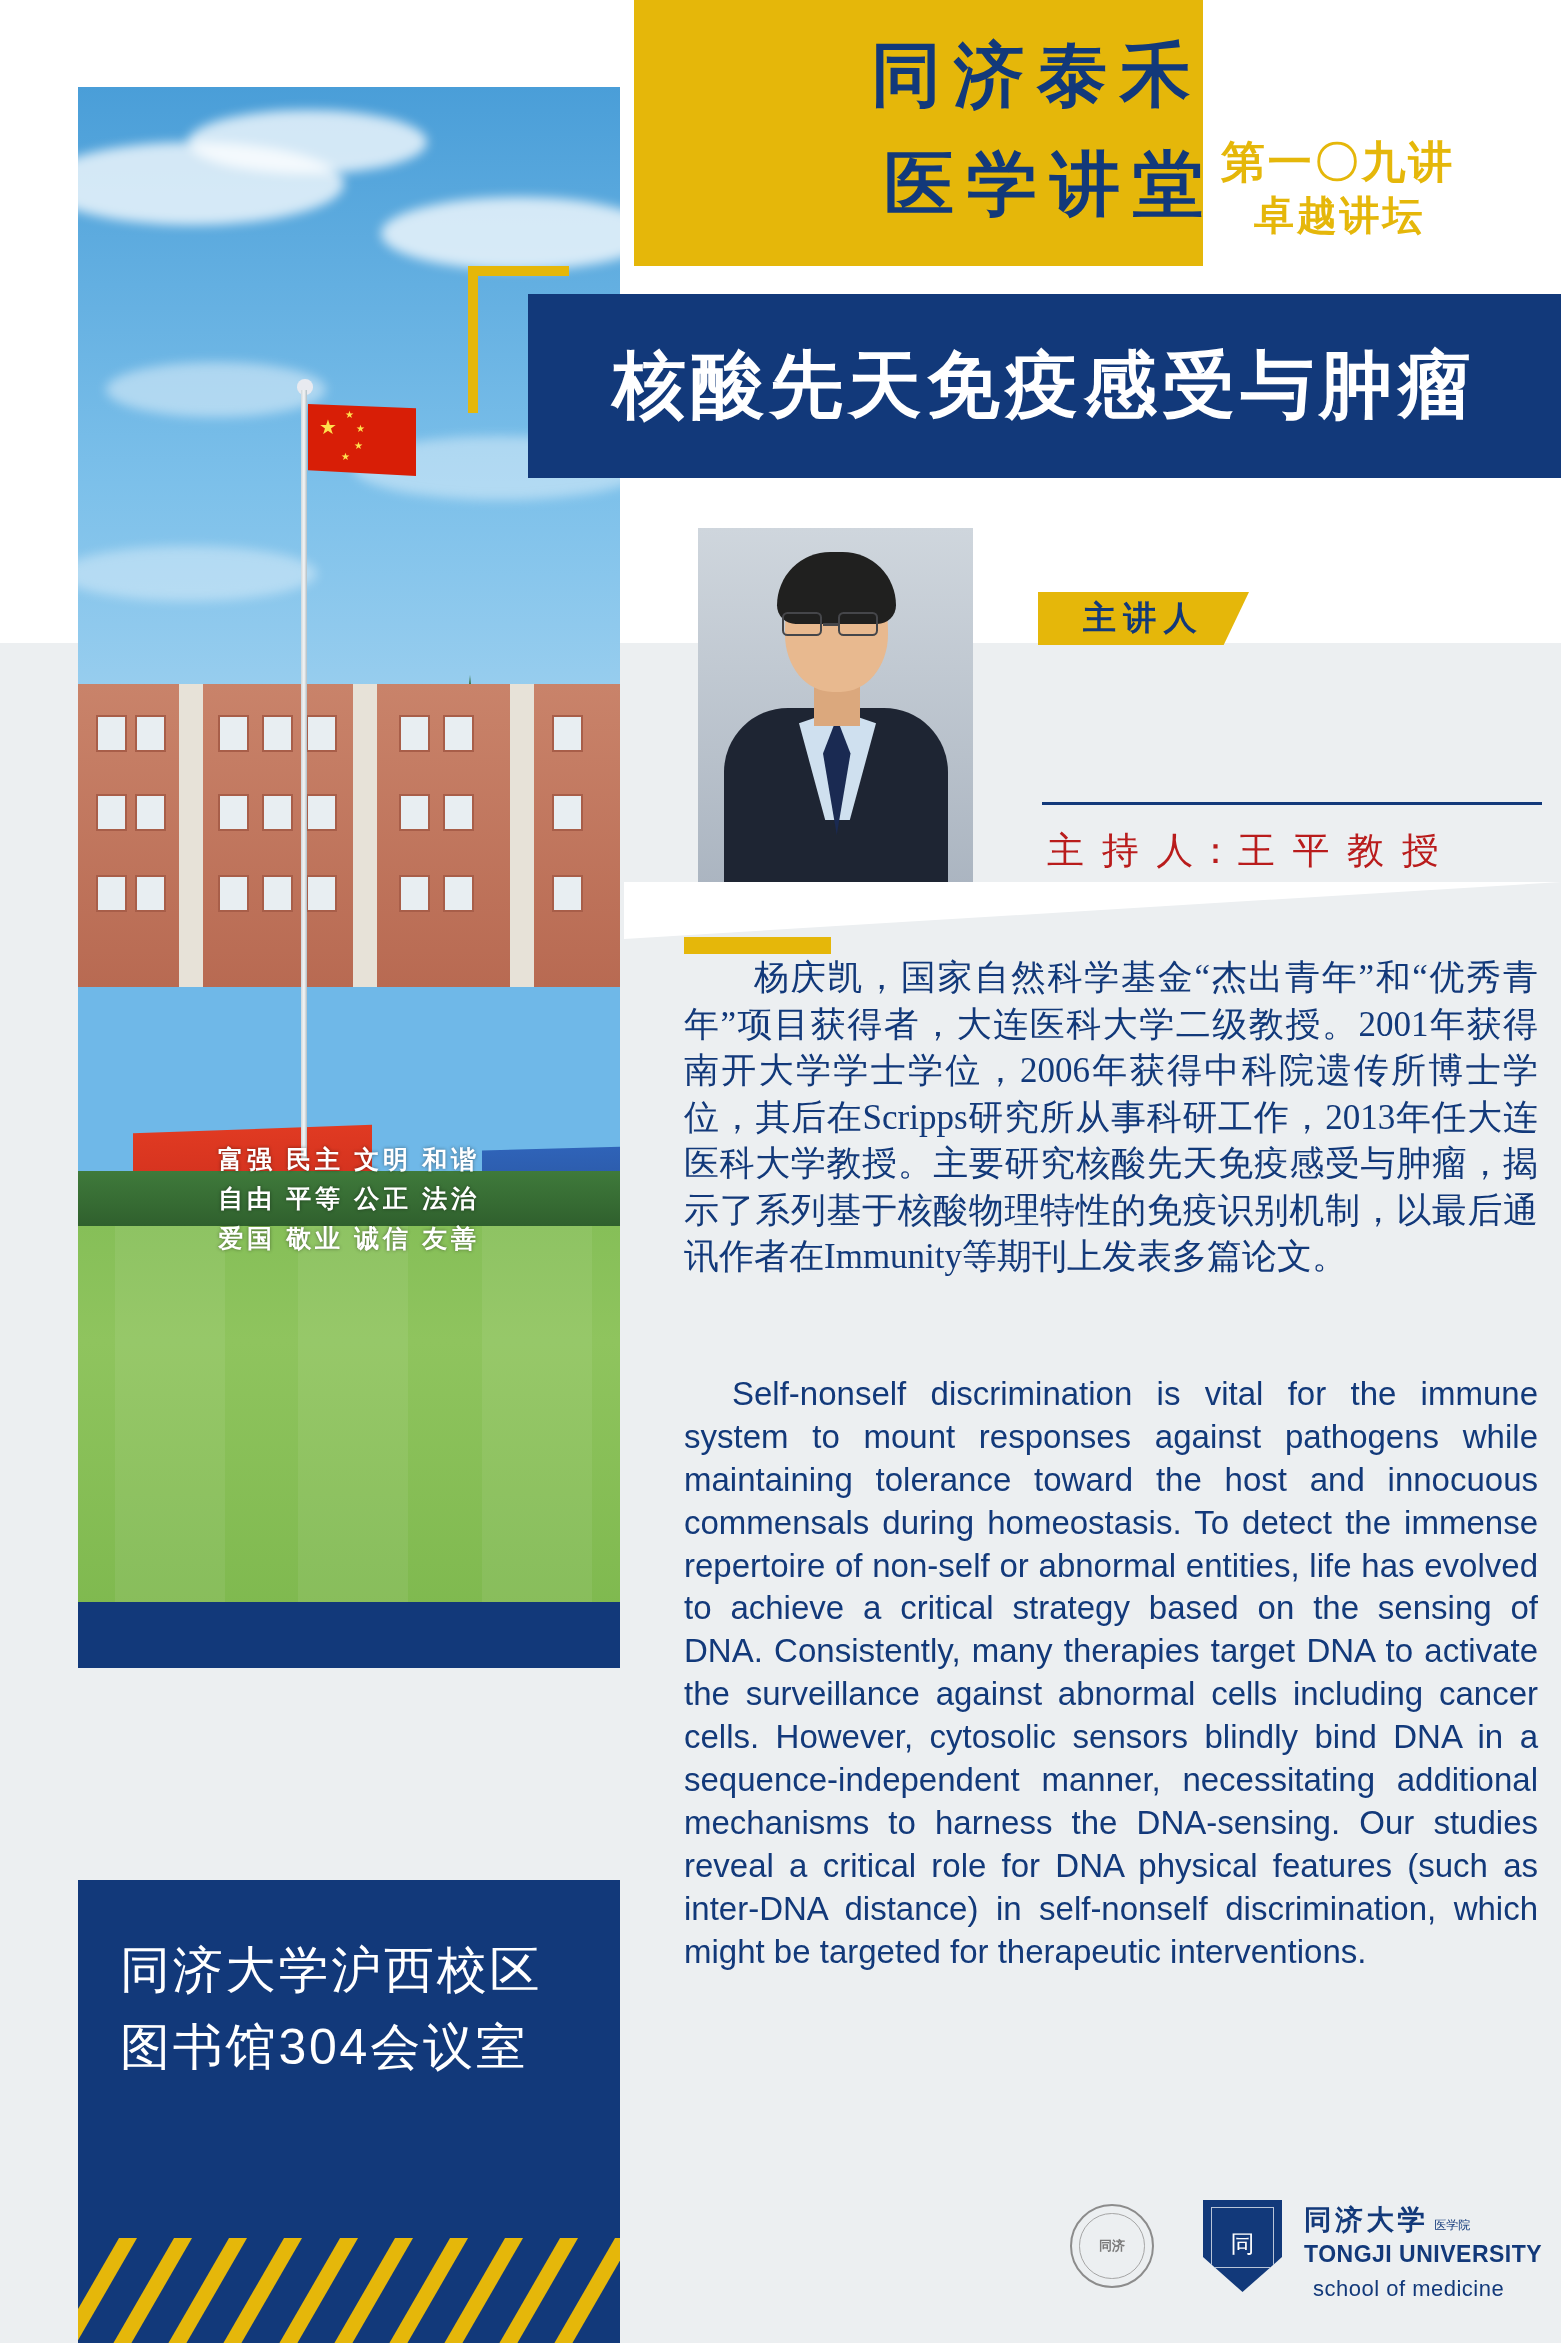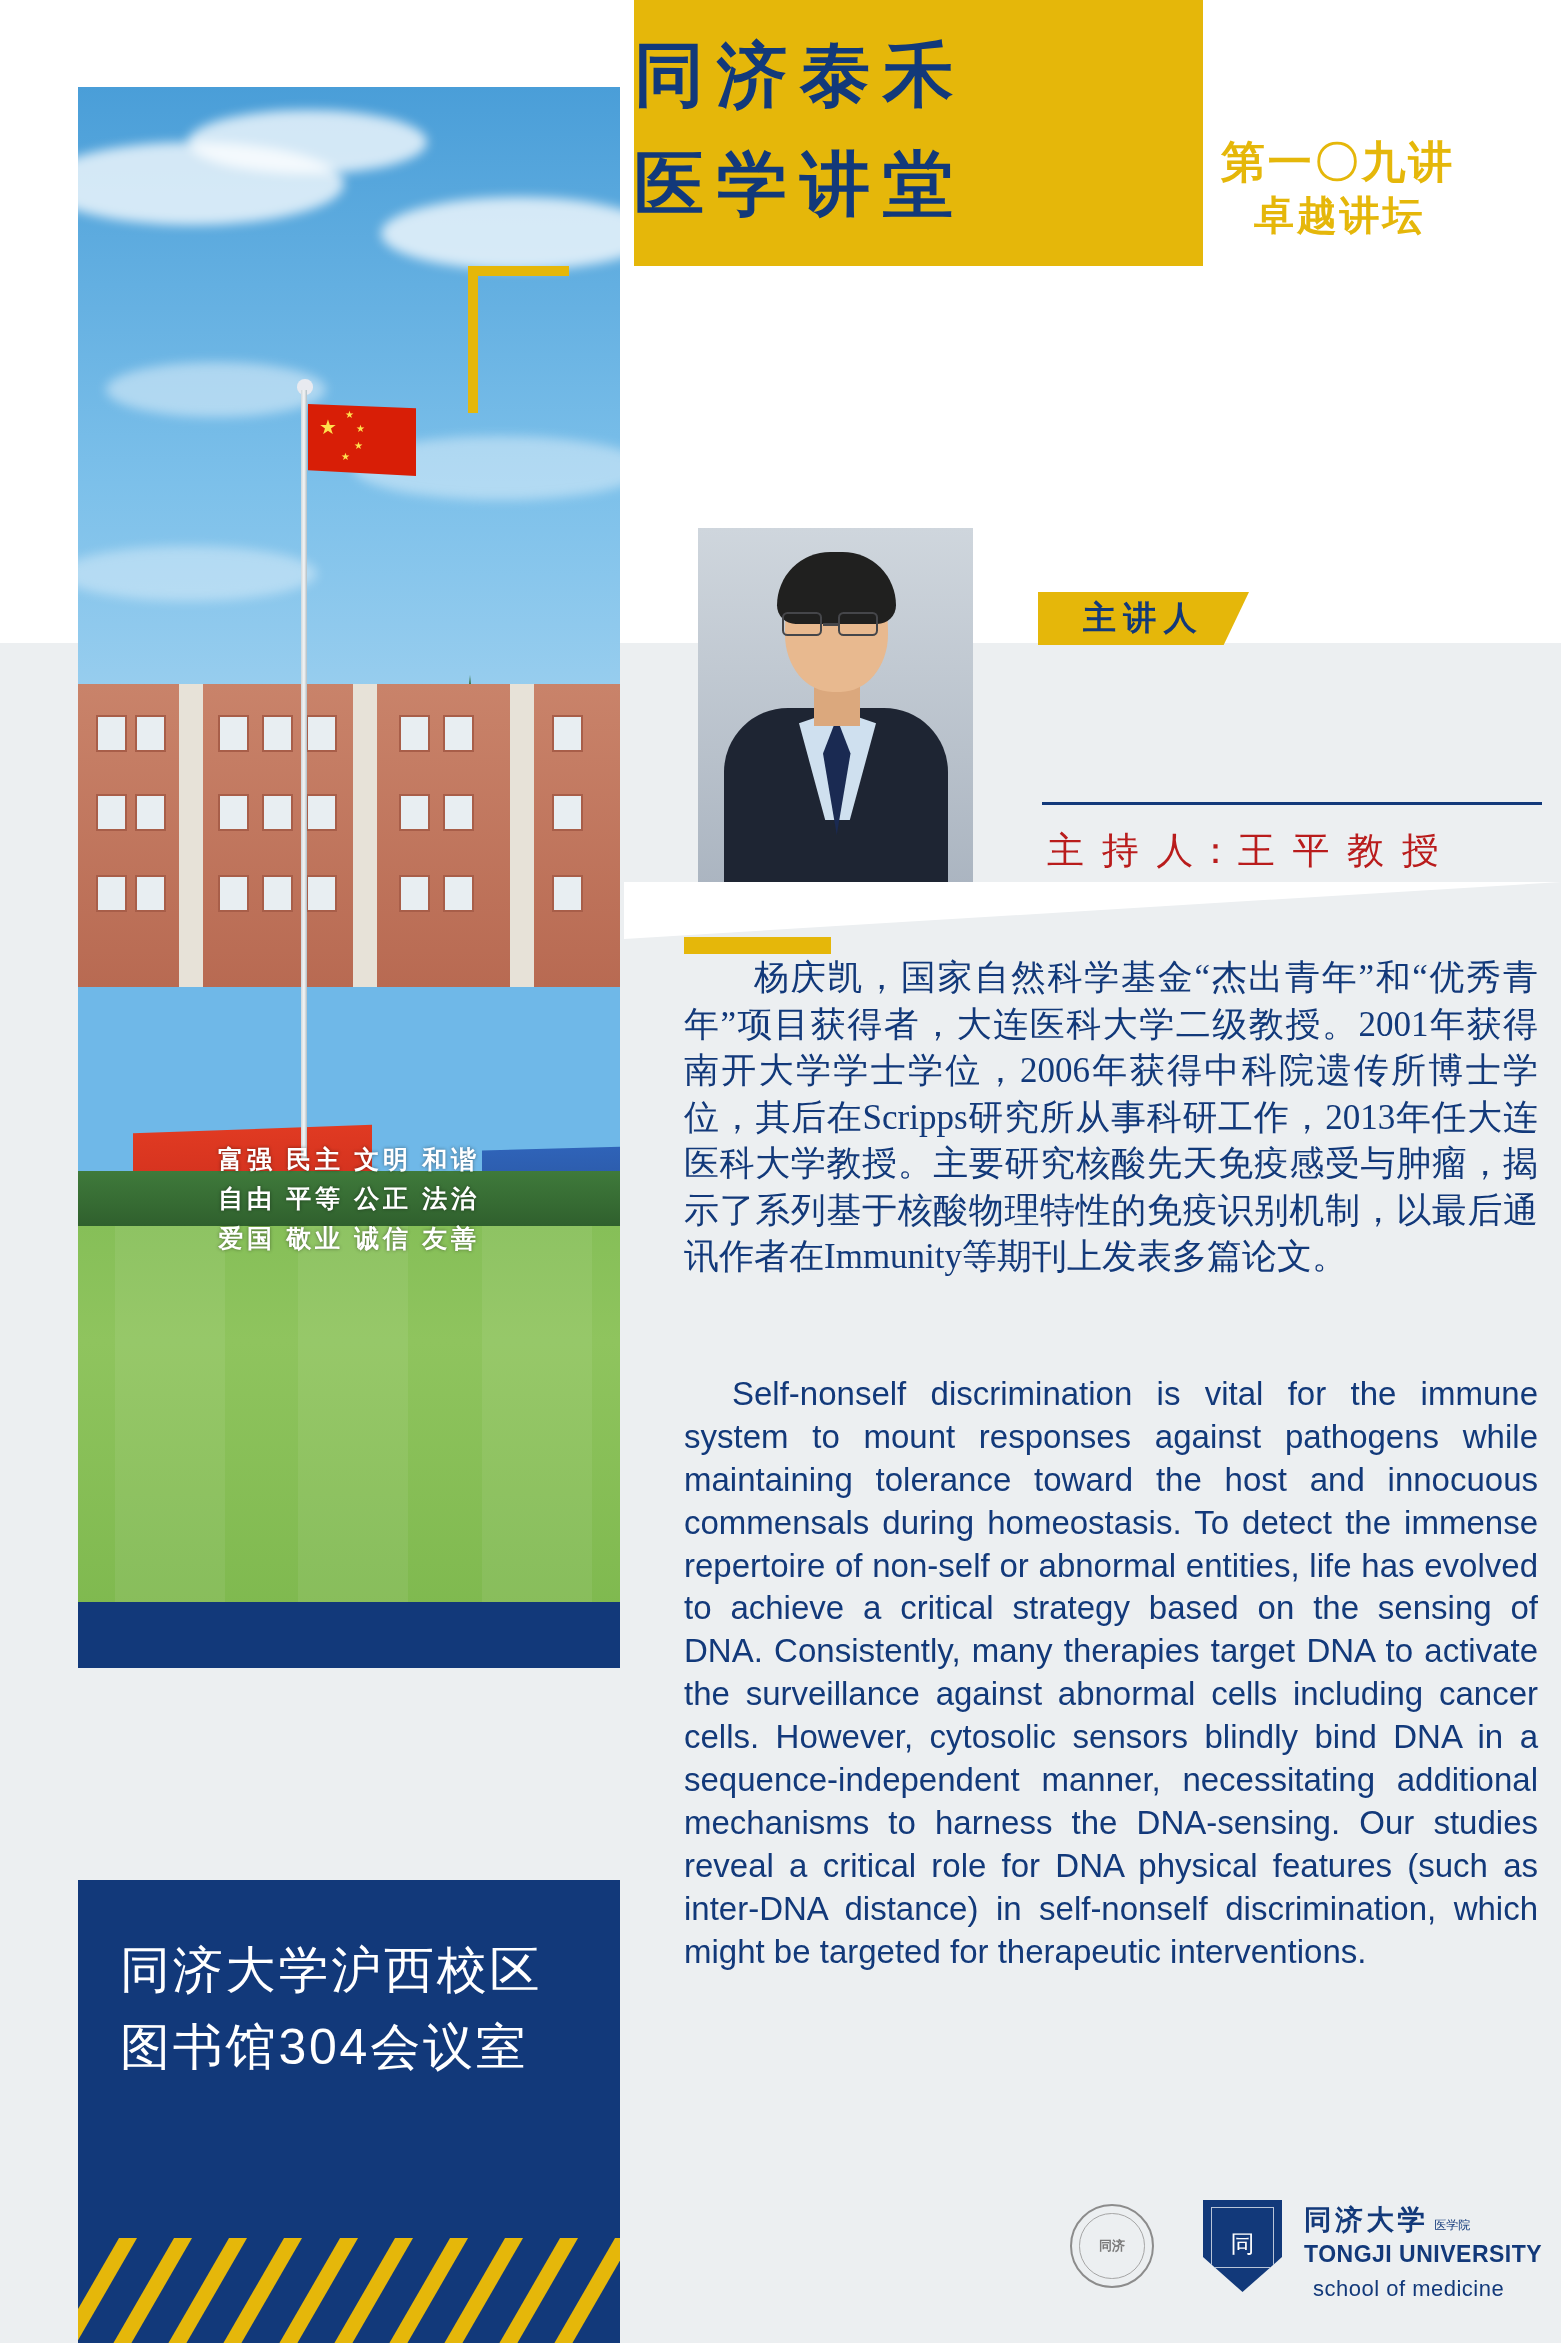--- a/index.html
+++ b/index.html
@@ -129,21 +129,21 @@
     position: absolute; color: #ffe47a; font-size: 16.5px; font-weight: bold;
     left: 418px; top: 1088px; letter-spacing: 0.9px;
   }
 
   
   .yellow-head {
     position: absolute; left: 634px; top: 0; width: 569px; height: 266px;
     background: #e5b70a;
   }
   .yellow-head .line {
-    color: #12397a; font-weight: bold; text-align: left;
+    color: #12397a; font-weight: bold; text-align: right;
     letter-spacing: 13px; white-space: nowrap;
   }
   .yh1 { position: absolute; left: 0; top: 29px; width: 569px; font-size: 70px; }
   .yh2 { position: absolute; left: 0; top: 138px; width: 582px; font-size: 70px; }
   .ln1 { position: absolute; left: 1221px; top: 133px; font-size: 44px; letter-spacing: 2.8px; color:#e5b70a; font-weight:bold;}
   .ln2 { position: absolute; left: 1254px; top: 188px; font-size: 40px; letter-spacing: 2.8px; color:#e5b70a; font-weight:bold;}
 
   
   .elbow {
     position: absolute; left: 468px; top: 266px; width: 101px; height: 147px;
@@ -427,20 +427,23 @@
 
   <div class="yellow-head">
     <div class="line yh1">同济泰禾</div>
     <div class="line yh2">医学讲堂</div>
   </div>
   <div class="ln1">第一〇九讲</div>
   <div class="ln2">卓越讲坛</div>
 
   <div class="elbow"></div>
 
+  <div class="topic-bar">
+    <span>核酸先天免疫感受与肿瘤</span>
+  </div>
 
   <div class="speaker-photo">
     <div class="sp-suit"></div>
     <div class="sp-shirt"></div>
     <div class="sp-tie"></div>
     <div class="sp-neck"></div>
     <div class="sp-head"></div>
     <div class="sp-hair"></div>
     <div class="sp-glass l"></div>
     <div class="sp-glass r"></div>

